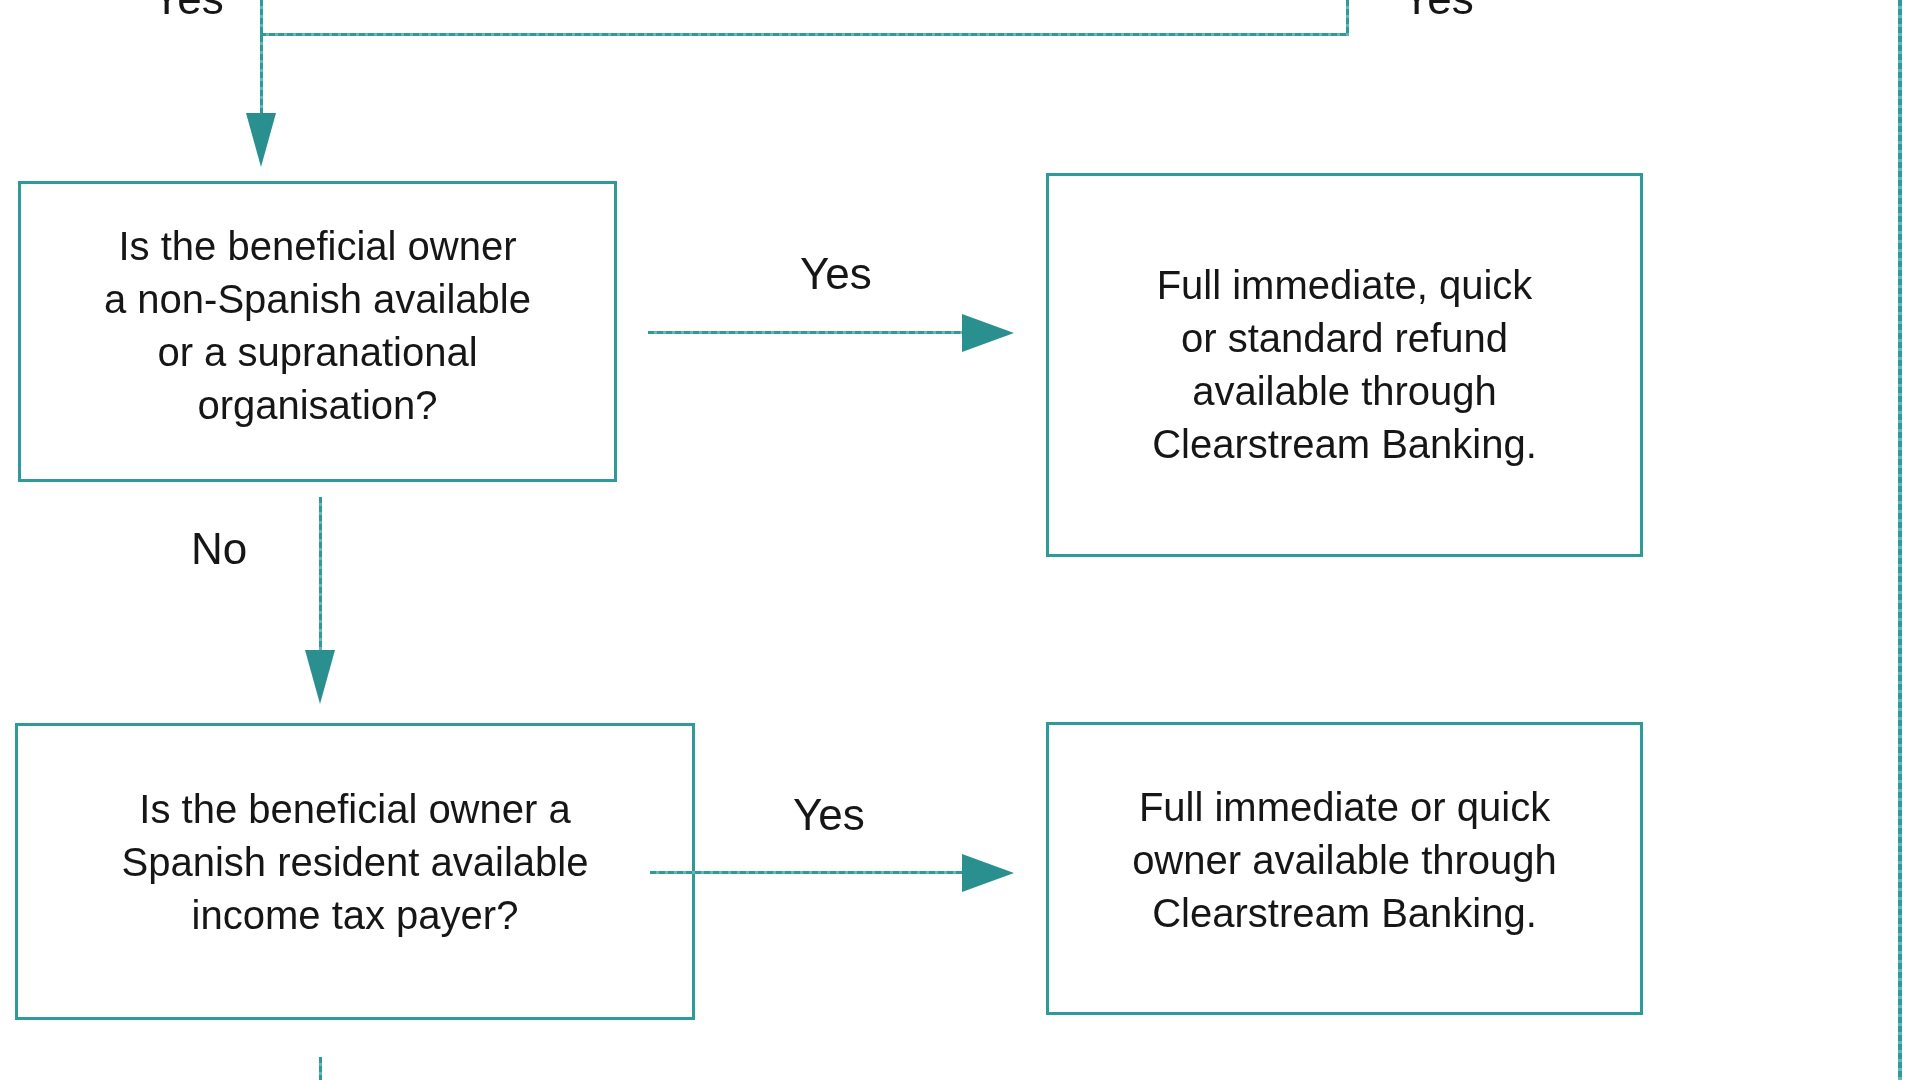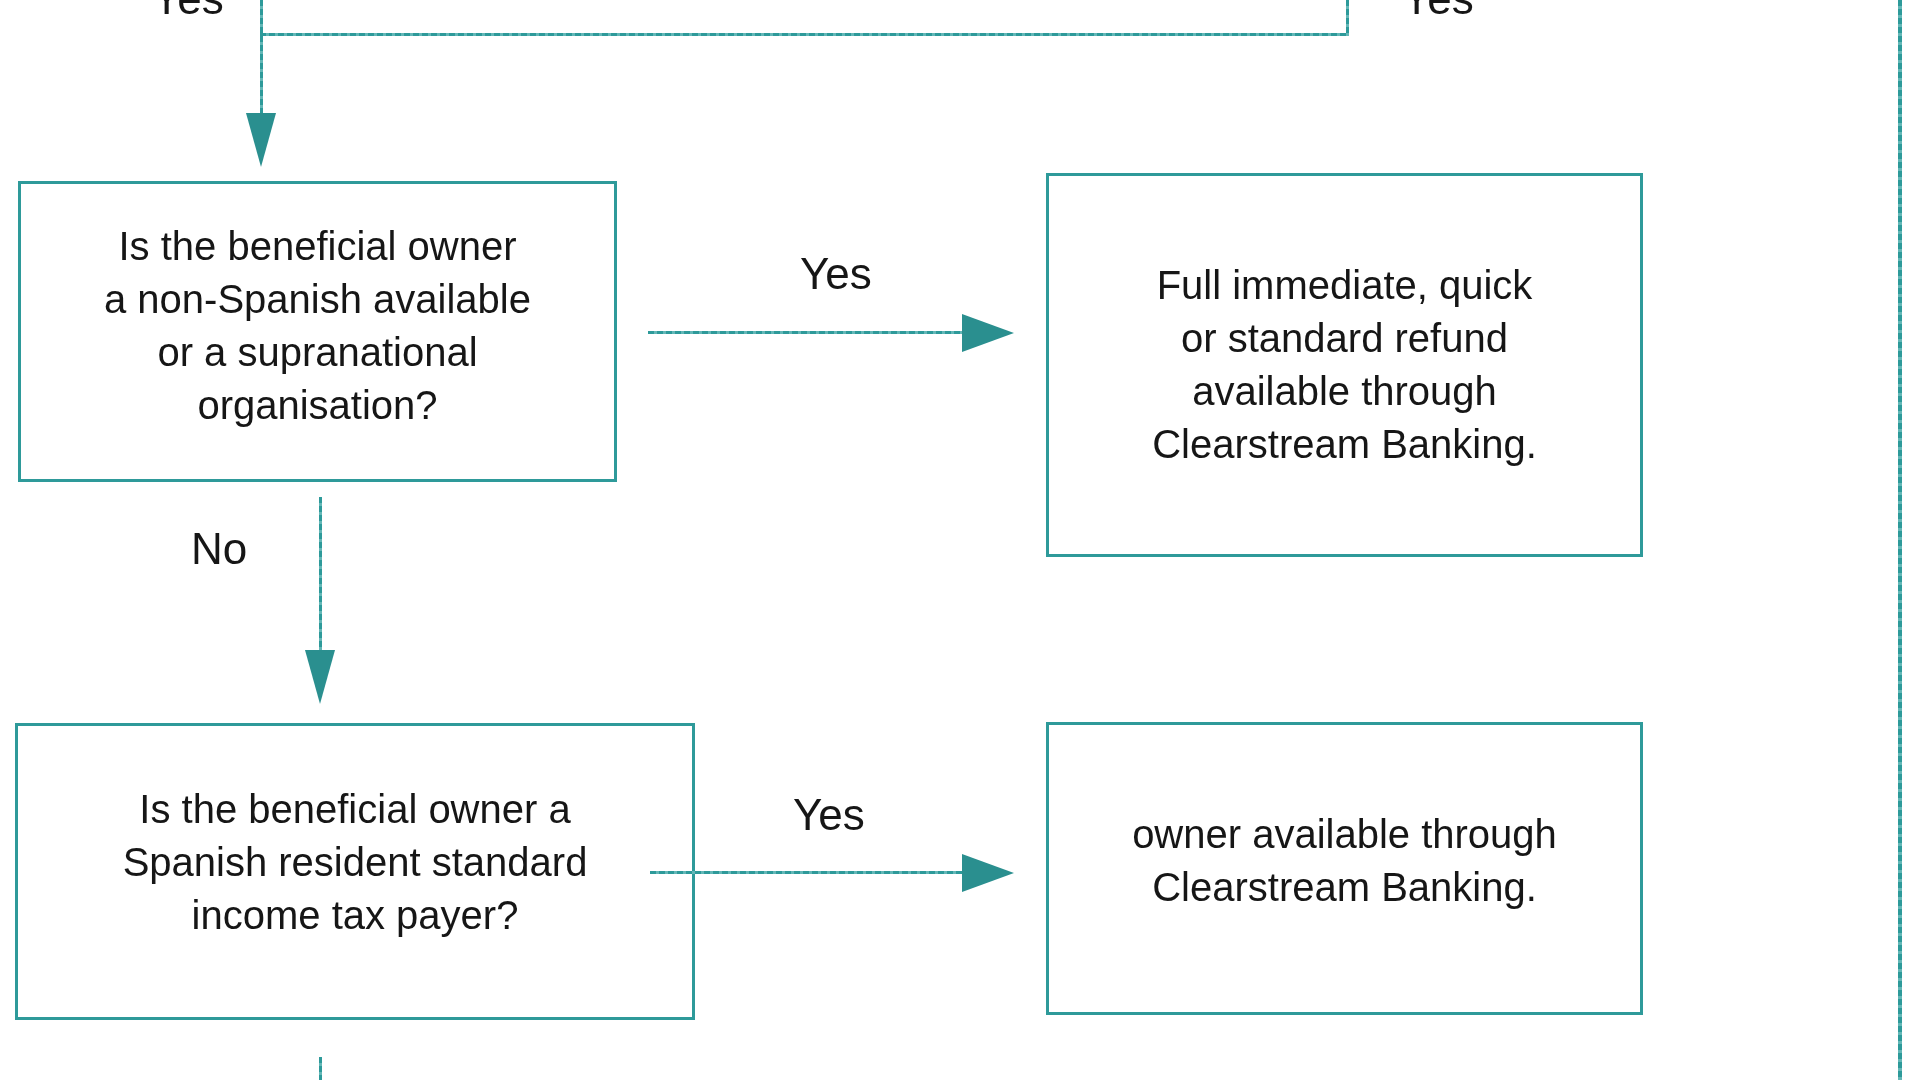--- a/index.html
+++ b/index.html
@@ -93,29 +93,30 @@
     <div class="box-line">available through</div>
     <div class="box-line">Clearstream Banking.</div>
   </div>
 
   <div class="edge-label" style="left:191px; top:528px;">No</div>
   <div class="vline" style="left:319px; top:497px; height:153px;"></div>
   <div class="arrow-down" style="left:305px; top:650px;"></div>
 
   <div class="fc-box" style="left:15px; top:723px; width:680px; height:297px; padding-bottom:18px;">
     <div class="box-line">Is the beneficial owner a</div>
-    <div class="box-line">Spanish resident standard</div>
+    <div class="box-line">Spanish resident available</div>
     <div class="box-line">income tax payer?</div>
   </div>
 
   <div class="edge-label" style="left:793px; top:794px;">Yes</div>
   <div class="hline" style="left:650px; top:871px; width:316px;"></div>
   <div class="arrow-right" style="left:962px; top:854px;"></div>
 
   <div class="fc-box" style="left:1046px; top:722px; width:597px; height:293px; padding-bottom:16px;">
+    <div class="box-line">Full immediate or quick</div>
     <div class="box-line">owner available through</div>
     <div class="box-line">Clearstream Banking.</div>
   </div>
 
   <div class="vline" style="left:319px; top:1057px; height:23px;"></div>
 
   <div class="vline" style="left:1898px; top:0; height:1080px; width:4px;"></div>
 
 </div>
 

